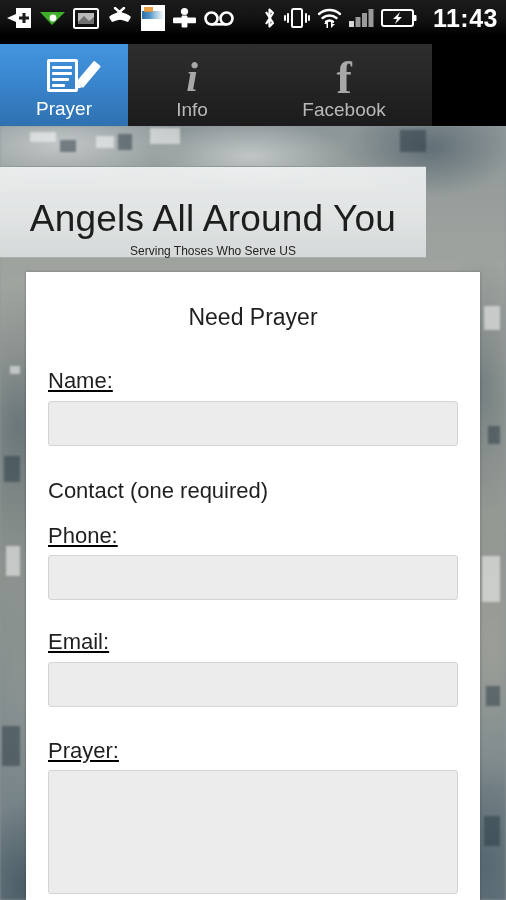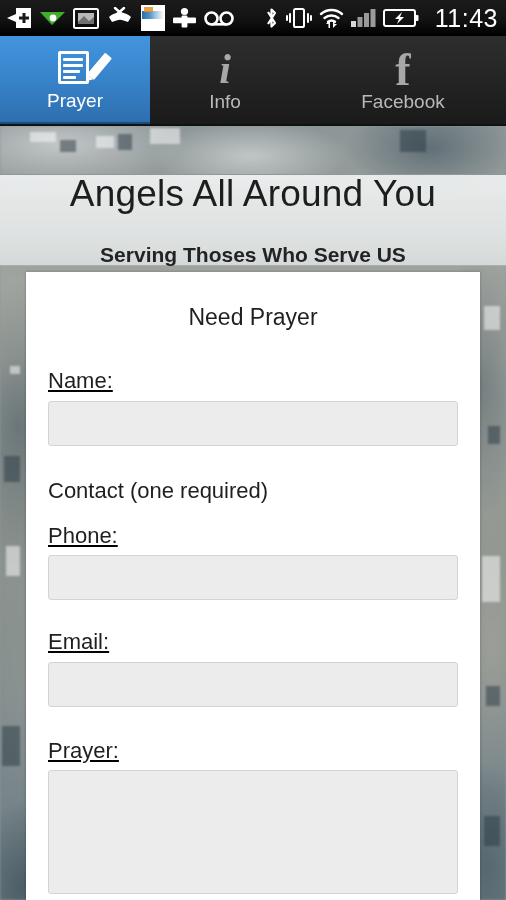--- a/index.html
+++ b/index.html
@@ -23,40 +23,40 @@
     width:506px; height:36px;
     background:linear-gradient(to bottom,#1b1b1b 0%,#121212 55%,#000 100%);
     display:flex; align-items:center;
     padding:0 8px 0 6px;
   }
   .sb-left { display:flex; align-items:center; gap:7px; flex:0 0 auto; }
   .sb-right { display:flex; align-items:center; gap:7px; margin-left:auto; }
   .sb-ico { display:block; }
   .sb-clock {
     color:#fff; font-size:25px; letter-spacing:0.5px;
-    margin-left:9px; font-weight:400; line-height:1;
+    margin-left:9px; font-weight:700; line-height:1;
   }
   .sb-appicon {
     width:24px; height:26px; background:#fff;
     position:relative; overflow:hidden;
   }
   .sb-appicon i {
     position:absolute; left:1px; right:1px; top:6px; height:8px;
     background:linear-gradient(to right,#2d6ea8 0%,#4f93c8 35%,#9fc4dd 60%,#ffffff 100%);
     display:block;
   }
   .sb-appicon i:after{
     content:""; position:absolute; left:2px; top:-4px; width:9px; height:5px;
     background:#e8912a; opacity:.85;
   }
 
   
   .tabbar {
-    position:absolute; top:36px; left:0;
-    width:506px; height:90px;
+    position:absolute; top:44px; left:0;
+    width:432px; height:90px;
     background:linear-gradient(to bottom,#2e2e2e 0%,#242424 50%,#1a1a1a 100%);
     display:flex;
     border-bottom:2px solid #111;
   }
   .tab {
     display:flex; flex-direction:column;
     align-items:center; justify-content:center;
     height:100%;
     gap:2px;
   }
@@ -135,34 +135,34 @@
     position:absolute; background:rgba(255,255,255,.5);
     filter:blur(1.2px);
   }
   .bgphoto .dark {
     position:absolute; background:rgba(40,56,66,.5);
     filter:blur(1.2px);
   }
 
   
   .banner {
-    position:absolute; top:174px; left:0;
-    width:506px; height:92px;
+    position:absolute; top:166px; left:0;
+    width:426px; height:92px;
     background:linear-gradient(to bottom,rgba(242,244,244,.90) 0%,rgba(233,236,236,.88) 60%,rgba(222,226,226,.86) 100%);
     border-top:1px solid rgba(90,100,104,.55);
     border-bottom:1px solid rgba(90,100,104,.45);
     display:flex; flex-direction:column;
-    align-items:center; justify-content:space-between;
+    align-items:center; justify-content:flex-end;
   }
   .banner-title {
     font-size:37px; color:#1d1d1d; font-weight:400;
     line-height:1.05; letter-spacing:0.2px;
   }
   .banner-sub {
-    font-size:21px; color:#232323; font-weight:700;
+    font-size:12px; color:#232323; font-weight:400;
     margin-top:6px; line-height:1;
   }
 
   
   .card {
     position:absolute; top:272px; left:26px;
     width:454px; height:640px;
     background:#ffffff;
     box-shadow:0 0 3px rgba(0,0,0,.25);
   }

